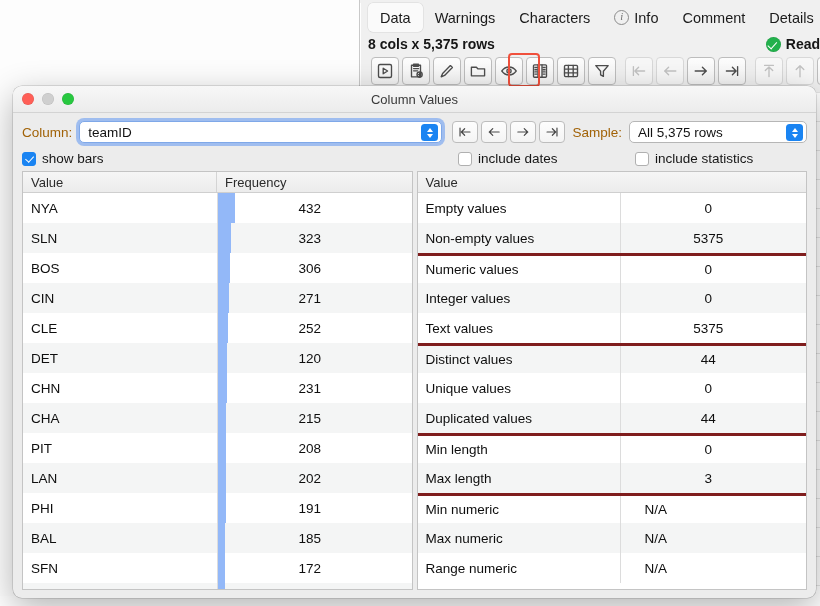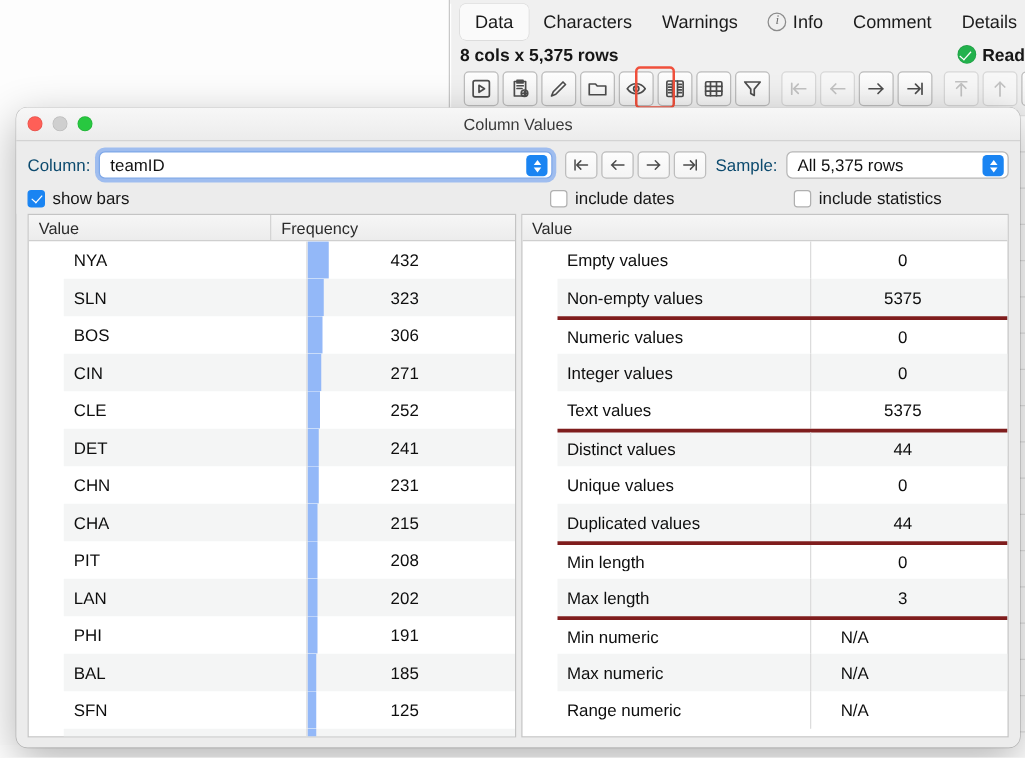--- a/index.html
+++ b/index.html
@@ -51,21 +51,21 @@
     line-height: 1;
   }
 
   
   #bg-statusline {
     position: absolute; left: 368px; top: 33px; right: 0; height: 22px;
     display: flex; align-items: center; justify-content: space-between;
     padding-right: 0px;
     font-size: 14px; font-weight: bold; color: #161616;
   }
-  #bg-ready { display: flex; gap: 5px; }
+  #bg-ready { display: flex; align-items: center; gap: 5px; }
   .check-badge {
     width: 15px; height: 15px; border-radius: 50%;
     background: #22b14c; position: relative; flex: none;
     box-shadow: inset 0 0 0 0.5px rgba(0,0,0,.12);
   }
   .check-badge::after {
     content: ""; position: absolute; left: 4.2px; top: 3px;
     width: 4px; height: 7.5px;
     border: solid #ffffff; border-width: 0 1.8px 1.8px 0;
     transform: rotate(42deg);
@@ -132,21 +132,21 @@
     font-size: 13px; font-weight: normal; color: #3a3a3a;
   }
 
   #dlg-controls {
     flex: none; padding: 7px 9px 0 9px;
     background: #ececec;
   }
   #row-column {
     display: flex; align-items: center; gap: 7px; height: 24px;
   }
-  .ctl-label { font-size: 13.5px; color: #0c4a6e; white-space: nowrap; }
+  .ctl-label { font-size: 13.5px; color: #a16207; white-space: nowrap; }
 
   .combo {
     position: relative;
     height: 22px;
     background: #ffffff;
     border: 1px solid #b6b6b6; border-radius: 5px;
     display: flex; align-items: center;
     padding: 0 26px 0 8px;
     font-size: 13.5px; color: #111;
   }
@@ -186,21 +186,21 @@
     width: 14px; height: 14px; border-radius: 3px;
     border: 1px solid #b0b0b0; background: #ffffff; position: relative; flex: none;
   }
   .box.on { background: #1a84f2; border-color: #1a84f2; }
   .box.on::after {
     content: ""; position: absolute; left: 4.2px; top: 1.6px;
     width: 3.6px; height: 7.4px;
     border: solid #fff; border-width: 0 1.9px 1.9px 0;
     transform: rotate(42deg);
   }
-  #cbx-dates { position: absolute; left: 418px; }
+  #cbx-dates { position: absolute; left: 436px; }
   #cbx-stats { position: absolute; left: 613px; }
   #row-checks { position: relative; }
 
   
   #dlg-body {
     flex: 1 1 auto; display: flex; gap: 0; padding: 0 9px 8px 9px; min-height: 0;
   }
   .tablewrap {
     flex: 1 1 0; min-width: 0;
     background: #ffffff;
@@ -219,21 +219,20 @@
     display: flex; align-items: center; padding-left: 8px;
     border-right: 1px solid #d4d4d4;
     overflow: hidden; white-space: nowrap;
   }
   .thead .th:last-child { border-right: none; }
   .tbody { flex: 1 1 auto; overflow: hidden; }
   .trow {
     display: flex; height: 30px; align-items: center;
     font-size: 13.5px; color: #0e0e0e;
     position: relative;
-    margin-left: 28px;
   }
   .trow.alt { background: #f4f5f5; }
   .trow.sep { border-top: 3px solid #7f1d1d; }
   .cell-a { padding-left: 8px; overflow: hidden; white-space: nowrap; }
   .cell-b {
     position: relative; height: 100%;
     display: flex; align-items: center;
     border-left: 1px solid #dcdcdc;
     padding-right: 10px;
     overflow: hidden; white-space: nowrap;
@@ -259,24 +258,24 @@
 <div id="bg-root">
   <div id="bg-topstrip"></div>
   <div id="bg-left-pane"></div>
   <div id="bg-right-pane"></div>
 
   <div id="bg-tabbar">
       <div class="bg-tab active">
         <span>Data</span>
       </div>
       <div class="bg-tab">
+        <span>Warnings</span>
+      </div>
+      <div class="bg-tab">
         <span>Characters</span>
-      </div>
-      <div class="bg-tab">
-        <span>Warnings</span>
       </div>
       <div class="bg-tab">
         <span class="info-glyph">i</span>
         <span>Info</span>
       </div>
       <div class="bg-tab">
         <span>Comment</span>
       </div>
       <div class="bg-tab">
         <span>Details</span>
@@ -512,21 +511,21 @@
             <div class="cell-a">CLE</div>
             <div class="cell-b right">
               <div class="freqbar" style="width: 9.92px; background: rgb(147, 184, 248);"></div>
               <span class="freqnum">252</span>
             </div>
           </div>
           <div class="trow alt">
             <div class="cell-a">DET</div>
             <div class="cell-b right">
               <div class="freqbar" style="width: 9.48px; background: rgb(147, 184, 248);"></div>
-              <span class="freqnum">241</span>
+              <span class="freqnum">120</span>
             </div>
           </div>
           <div class="trow">
             <div class="cell-a">CHN</div>
             <div class="cell-b right">
               <div class="freqbar" style="width: 9.09px; background: rgb(147, 184, 248);"></div>
               <span class="freqnum">231</span>
             </div>
           </div>
           <div class="trow alt">
@@ -561,21 +560,21 @@
             <div class="cell-a">BAL</div>
             <div class="cell-b right">
               <div class="freqbar" style="width: 7.28px; background: rgb(147, 184, 248);"></div>
               <span class="freqnum">185</span>
             </div>
           </div>
           <div class="trow">
             <div class="cell-a">SFN</div>
             <div class="cell-b right">
               <div class="freqbar" style="width: 6.77px; background: rgb(147, 184, 248);"></div>
-              <span class="freqnum">125</span>
+              <span class="freqnum">172</span>
             </div>
           </div>
           <div class="trow alt" style="height: 12px;">
             <div class="cell-a"></div>
             <div class="cell-b right">
               <div class="freqbar" style="width: 6.5px; background: rgb(147, 184, 248);"></div>
             </div>
           </div>
         </div>
     </div>

